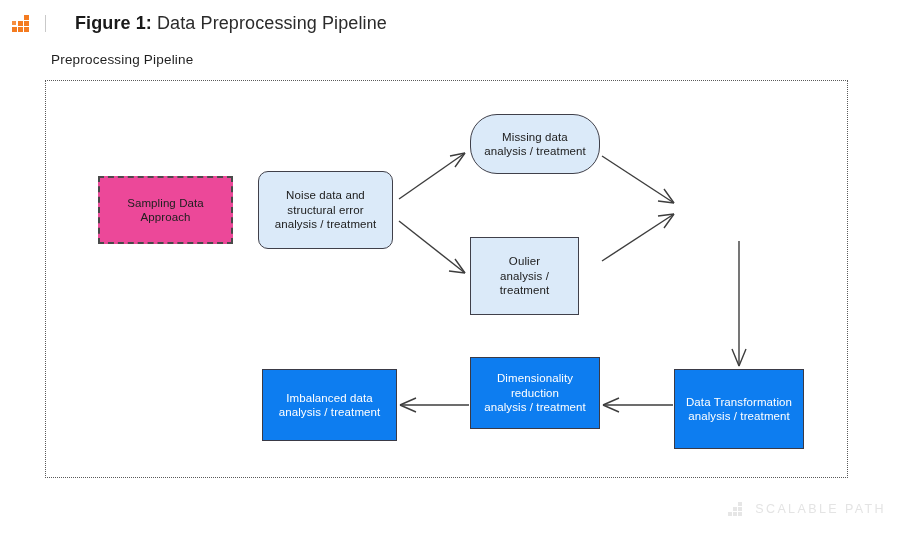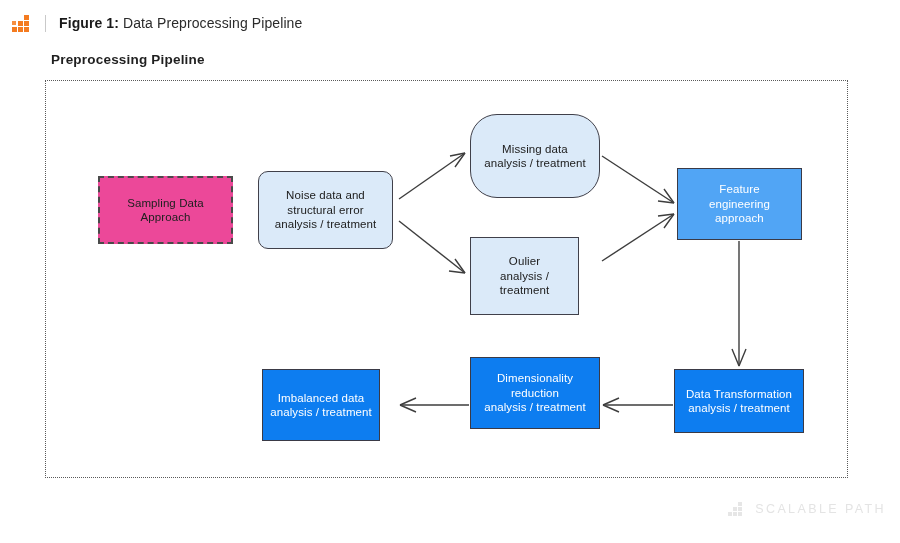--- a/index.html
+++ b/index.html
@@ -45,37 +45,36 @@
   .lg6 { left: 13px; top: 3px;  width: 5px; height: 5px; }
   .lg7 { left: 1px;  top: 9px;  width: 4px; height: 4px; opacity:.85;}
   #header-divider {
     margin-left: 12px;
     width: 1px;
     height: 17px;
     background: #c9c9c9;
     flex: none;
   }
   #figure-title {
-    margin-left: 13px;
-    font-size: 14px;
+    margin-left: 29px;
+    font-size: 18px;
     color: #2b2b2b;
     letter-spacing: .1px;
     white-space: nowrap;
   }
   #figure-title .lbl { font-weight: bold; color:#1a1a1a; }
 
   
   #section-title {
     position: absolute;
     left: 51px;
     top: 52px;
     font-size: 13.5px;
     color: #1f1f1f;
     letter-spacing: .2px;
-    font-weight: bold;
   }
 
   
   #pipeline-container {
     position: absolute;
     left: 45px;
     top: 80px;
     width: 803px;
     height: 398px;
     border: 1px dotted #5a5a5a;
@@ -112,26 +111,26 @@
     color: #ffffff;
   }
   .node.strongblue {
     background: #0d7df0;
     border: 1px solid #3a3a46;
     color: #ffffff;
   }
 
   #node-sampling      { left: 52px;  top: 95px;  width: 135px; height: 68px; }
   #node-noise         { left: 212px; top: 90px;  width: 135px; height: 78px; border-radius: 10px; }
-  #node-missing       { left: 424px; top: 33px;  width: 130px; height: 84px; border-radius: 27px; }
+  #node-missing       { left: 424px; top: 33px;  width: 130px; height: 60px; border-radius: 27px; }
   #node-outlier       { left: 424px; top: 156px; width: 109px; height: 78px; }
   #node-feature       { left: 631px; top: 87px;  width: 125px; height: 72px; }
-  #node-transform     { left: 628px; top: 288px; width: 130px; height: 64px; }
+  #node-transform     { left: 628px; top: 288px; width: 130px; height: 80px; }
   #node-dimension     { left: 424px; top: 276px; width: 130px; height: 72px; }
-  #node-imbalanced    { left: 216px; top: 288px; width: 118px; height: 72px; }
+  #node-imbalanced    { left: 216px; top: 288px; width: 135px; height: 72px; }
 
   
   #arrow-layer {
     position: absolute;
     left: 0; top: 0;
     width: 803px;
     height: 398px;
     z-index: 2;
     overflow: visible;
   }
@@ -248,25 +247,20 @@
   <div class="node lightblue" id="node-missing">
     <span style="white-space:pre-line">Missing data
 analysis / treatment</span>
   </div>
 
   <div class="node lightblue" id="node-outlier">
     <span style="white-space:pre-line">Oulier
 analysis / treatment</span>
   </div>
 
-  <div class="node midblue" id="node-feature">
-    <span style="white-space:pre-line">Feature
-engineering
-approach</span>
-  </div>
 
   <div class="node strongblue" id="node-transform">
     <span style="white-space:pre-line">Data Transformation
 analysis / treatment</span>
   </div>
 
   <div class="node strongblue" id="node-dimension">
     <span style="white-space:pre-line">Dimensionality
 reduction
 analysis / treatment</span>

